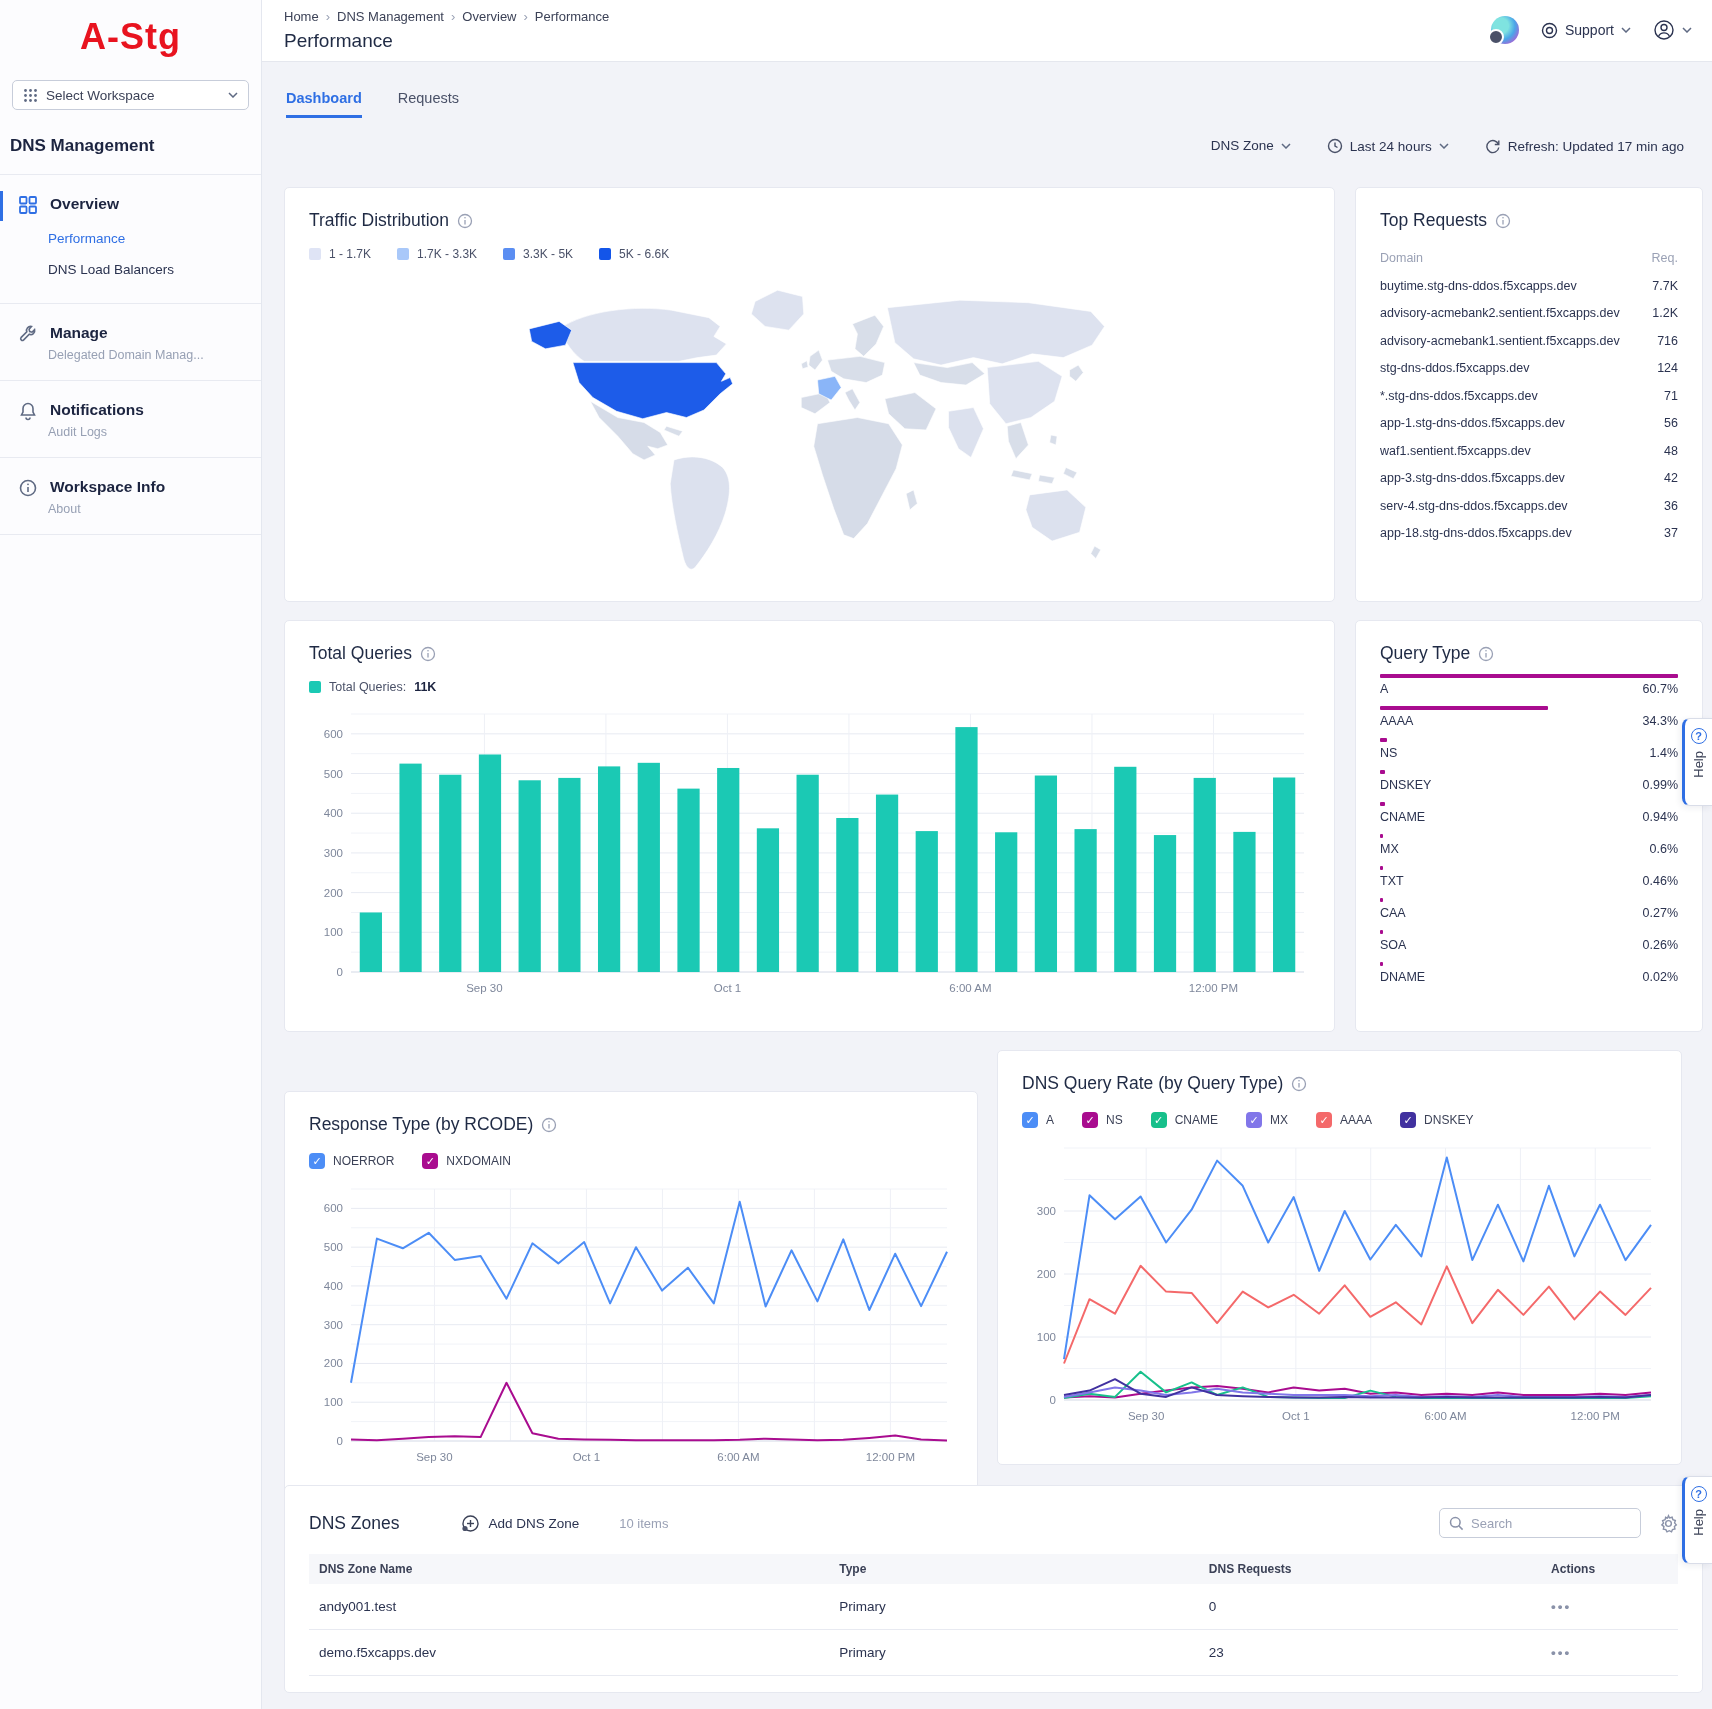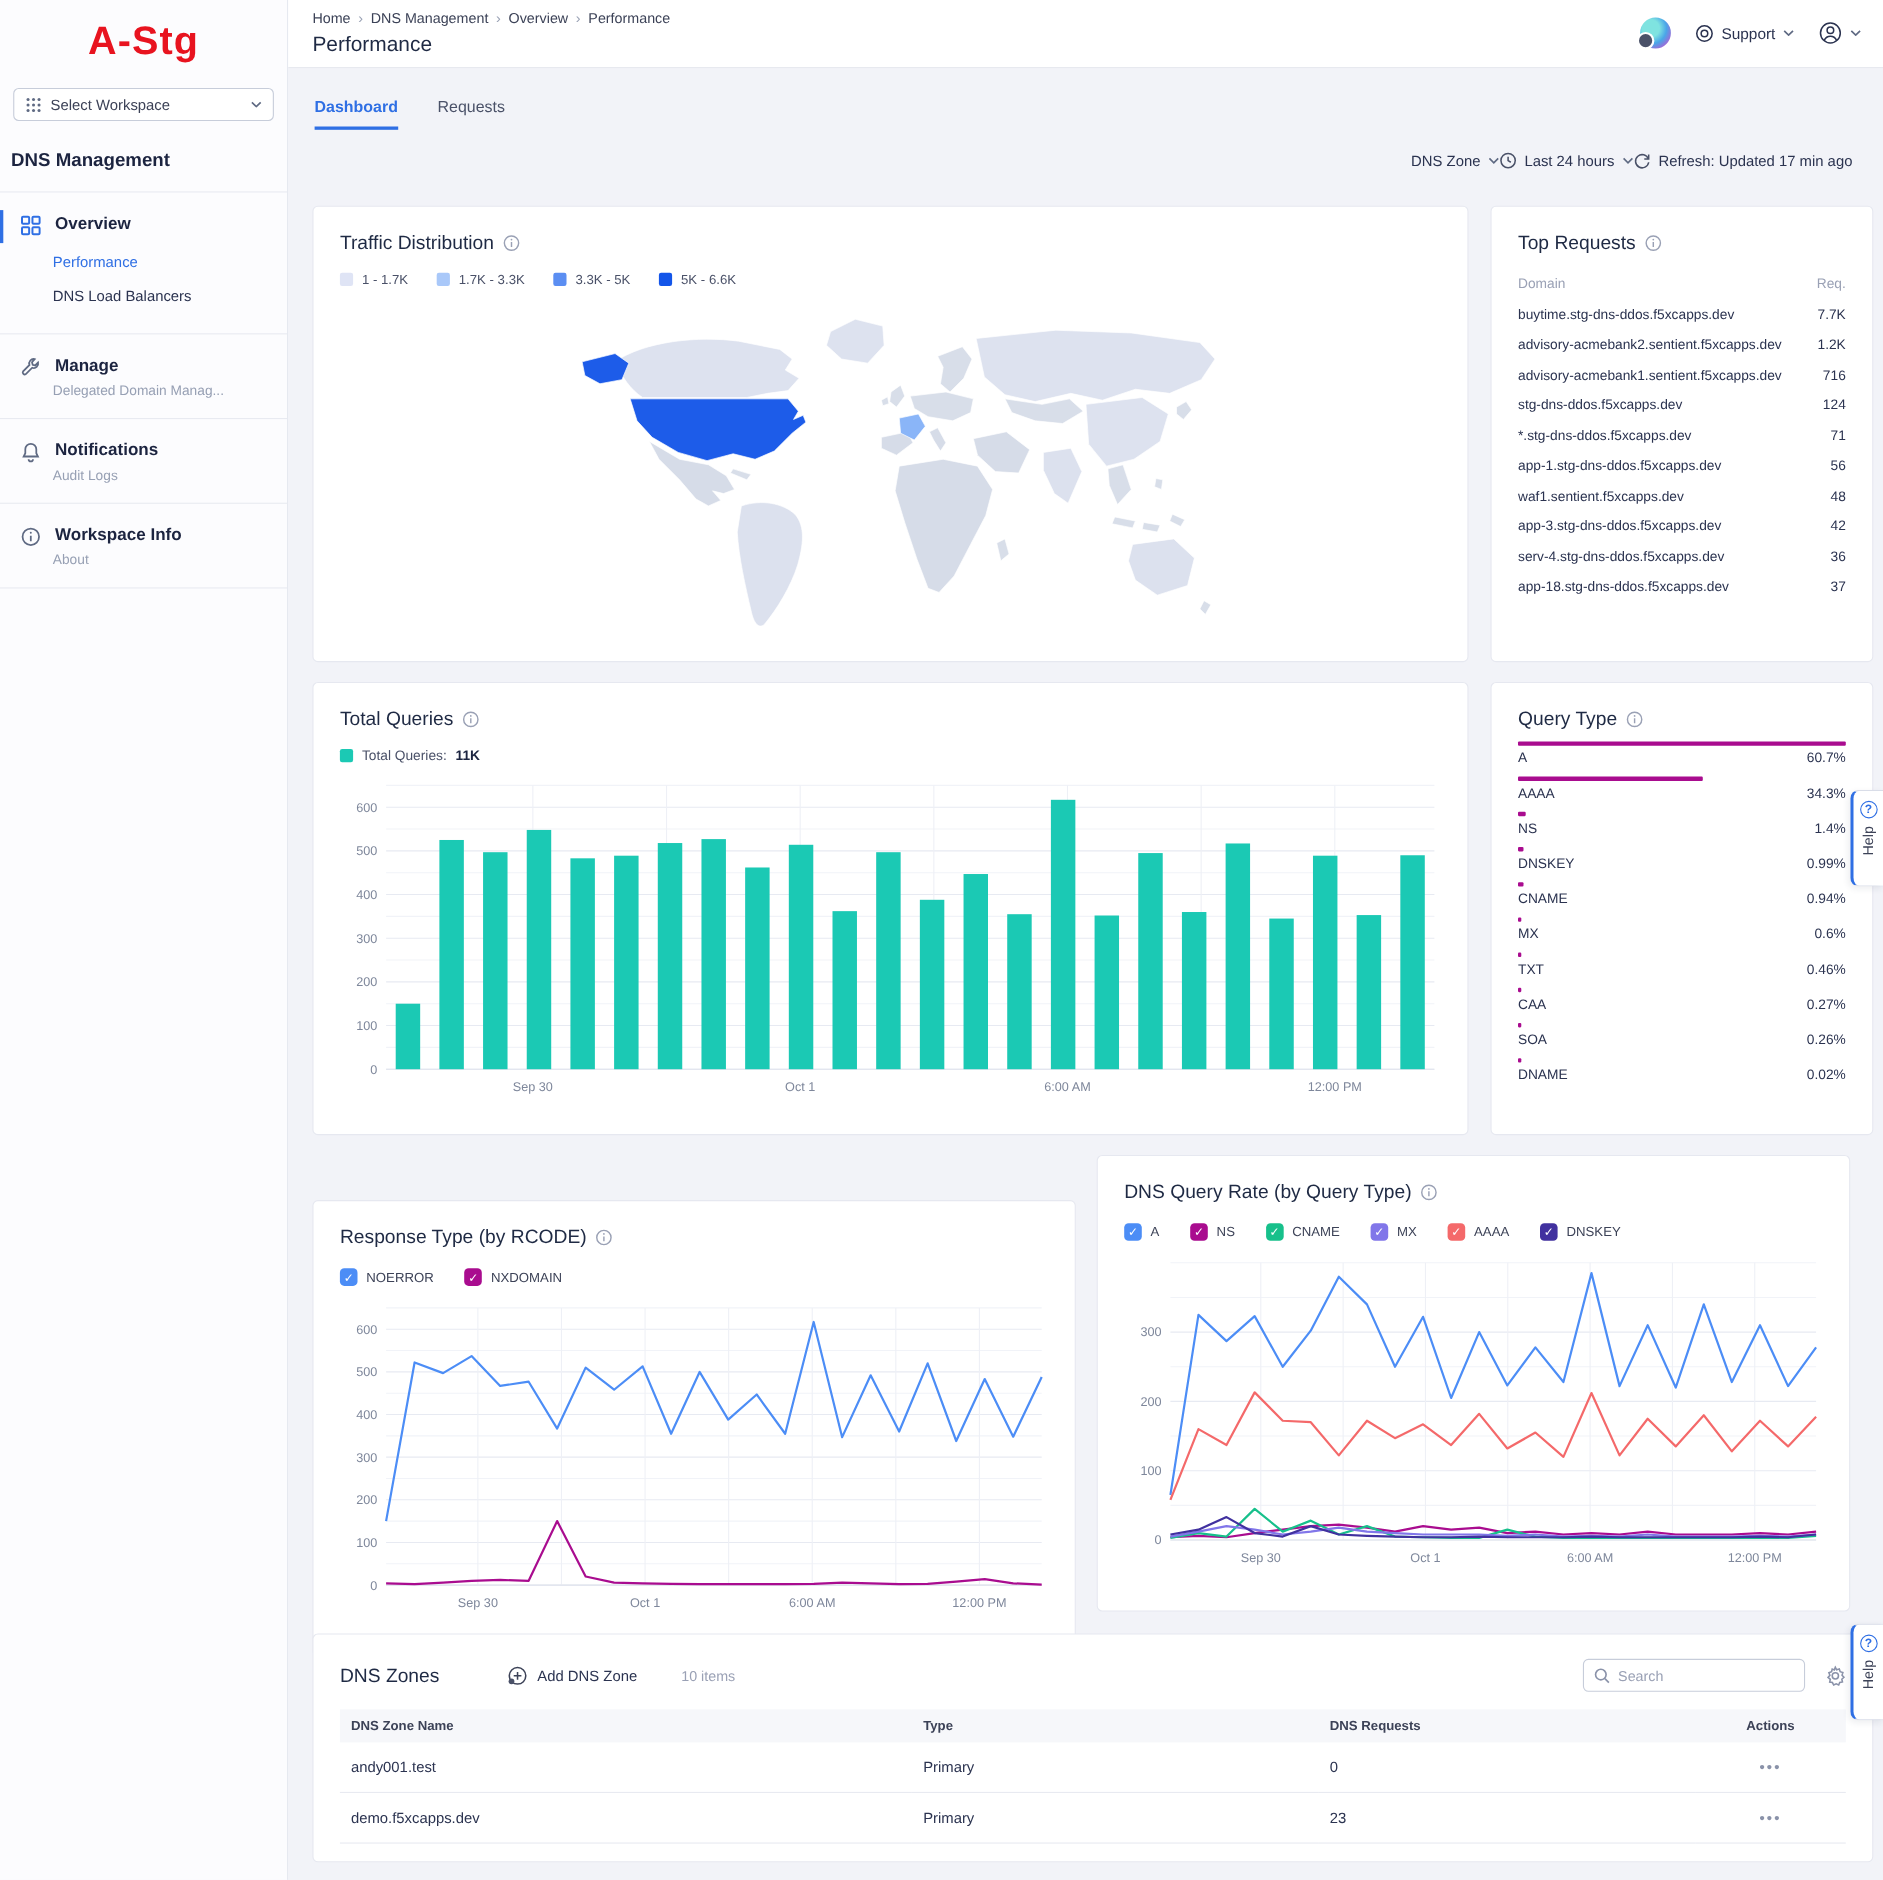--- a/index.html
+++ b/index.html
@@ -28,21 +28,21 @@
   .crumbs { position:absolute; left:22px; top:9px; font-size:13px; color:#3c4257; display:flex; gap:7px; align-items:flex-end; }
   .crumb + .crumb::before { content:"›"; color:#9aa2b5; margin-right:7px; }
   .page-title { position:absolute; left:22px; top:30px; font-size:19px; font-weight:500; color:#1f2a44; }
   .headright { position:absolute; right:20px; top:16px; display:flex; align-items:center; gap:22px; }
   .globe { width:28px; height:28px; border-radius:50%; background:radial-gradient(circle at 35% 35%, #7fe3e0 0 30%, #4aa6e8 55%, #c94ccf 90%); position:relative; cursor:pointer; }
   .globe::after { content:""; position:absolute; left:-3px; bottom:-1px; width:12px; height:12px; border-radius:50%; background:#4a5168; border:2px solid #fff; }
   .hr-item { display:flex; align-items:center; gap:7px; font-size:14px; color:#2b3350; cursor:pointer; }
   .tabs { position:absolute; left:24px; top:90px; display:flex; gap:36px; }
   .tab { font-size:14.5px; color:#4a5168; padding-bottom:9px; cursor:pointer; }
   .tab.active { color:#2f6fe4; font-weight:bold; border-bottom:3px solid #2f6fe4; }
-  .filters { position:absolute; right:28px; top:138px; display:flex; align-items:center; font-size:13.5px; color:#2b3350; }
+  .filters { position:absolute; right:28px; top:138px; display:flex; align-items:flex-start; gap:36px; font-size:13.5px; color:#2b3350; }
   .filters .f { display:flex; align-items:center; gap:7px; cursor:pointer; }
 
   
   .card { position:absolute; background:#fff; border:1px solid #e6e8f0; border-radius:5px; padding:22px 24px; }
   .card-title { font-size:17.5px; font-weight:500; color:#1f2a44; display:flex; align-items:center; gap:8px; }
   .info { width:16px; height:16px; color:#9aa1b5; }
   .c-traffic  { left:22px;   top:187px;  width:1051px; height:415px; }
   .c-topreq   { left:1093px; top:187px;  width:348px;  height:415px; }
   .c-totq     { left:22px;   top:620px;  width:1051px; height:412px; }
   .c-qtype    { left:1093px; top:620px;  width:348px;  height:412px; }
@@ -74,21 +74,21 @@
   .zones-head { display:flex; align-items:center; gap:40px; }
   .add-zone { display:flex; align-items:center; gap:8px; font-size:13.5px; color:#2b3350; margin-left:22px; cursor:pointer; }
   .items-count { font-size:13px; color:#9aa1b5; }
   .zones-tools { margin-left:auto; display:flex; align-items:center; gap:18px; }
   .searchbox { width:202px; height:30px; border:1px solid #c7cdda; border-radius:5px; background:#fff; display:flex; align-items:center; padding:0 9px; gap:7px; }
   .searchbox input { border:none; outline:none; width:130px; font-size:13px; font-family:"Liberation Sans",sans-serif; color:#2b3350; background:transparent; }
   .searchbox input::placeholder { color:#9aa1b5; }
   table.zones { width:100%; border-collapse:collapse; margin-top:16px; }
   table.zones th { background:#f6f7fa; text-align:left; font-size:12px; color:#3c4257; padding:8px 10px; font-weight:bold; }
   table.zones td { font-size:13.5px; color:#2b3350; padding:15px 10px; border-bottom:1px solid #e8eaf1; }
-  table.zones th:last-child, table.zones td:last-child { text-align:center; }
+  table.zones th:last-child, table.zones td:last-child { text-align:left; }
   .dots { color:#8a92a9; letter-spacing:2px; font-weight:bold; cursor:pointer; }
 
   .helptab { position:absolute; right:0; width:30px; height:88px; background:#fff; border:1px solid #d9dde8; border-right:none; border-left:3px solid #2f6fe4; border-radius:8px 0 0 8px; box-shadow:-2px 2px 6px rgba(40,50,80,.08); display:flex; flex-direction:column; align-items:center; padding-top:9px; gap:7px; cursor:pointer; }
   .helptab .q { width:16px; height:16px; border-radius:50%; border:1.5px solid #2f6fe4; color:#2f6fe4; font-size:11px; font-weight:bold; display:flex; align-items:center; justify-content:center; }
   .helptab .t { writing-mode:vertical-rl; transform:rotate(180deg); font-size:13px; color:#3c4257; }
 
   
   .m-land { fill:#dde2ef; } .m-land2 { fill:#d6dce8; } .m-land3 { fill:#d8dee9; } .m-lav { fill:#dce1ee; }
   .wmap path { stroke:#fff; stroke-width:1; }
 </style>

